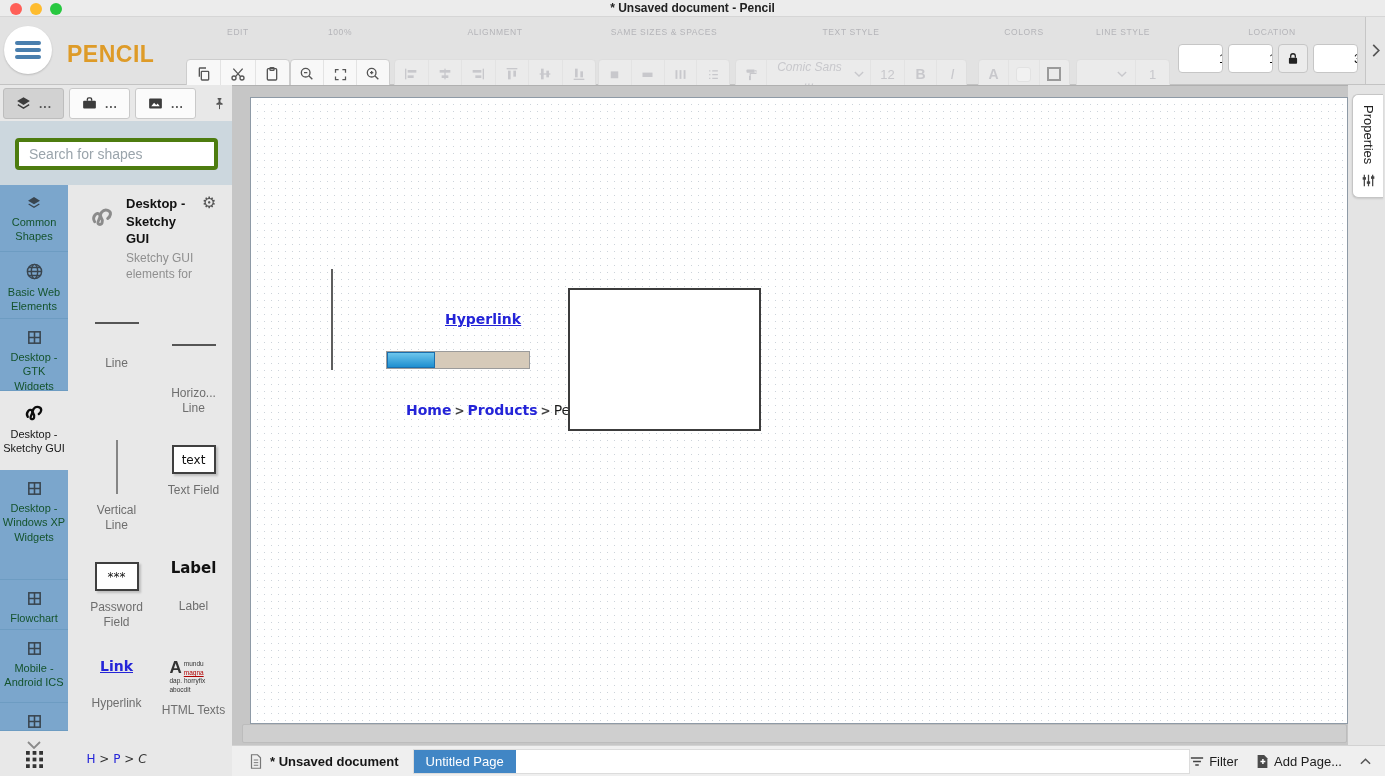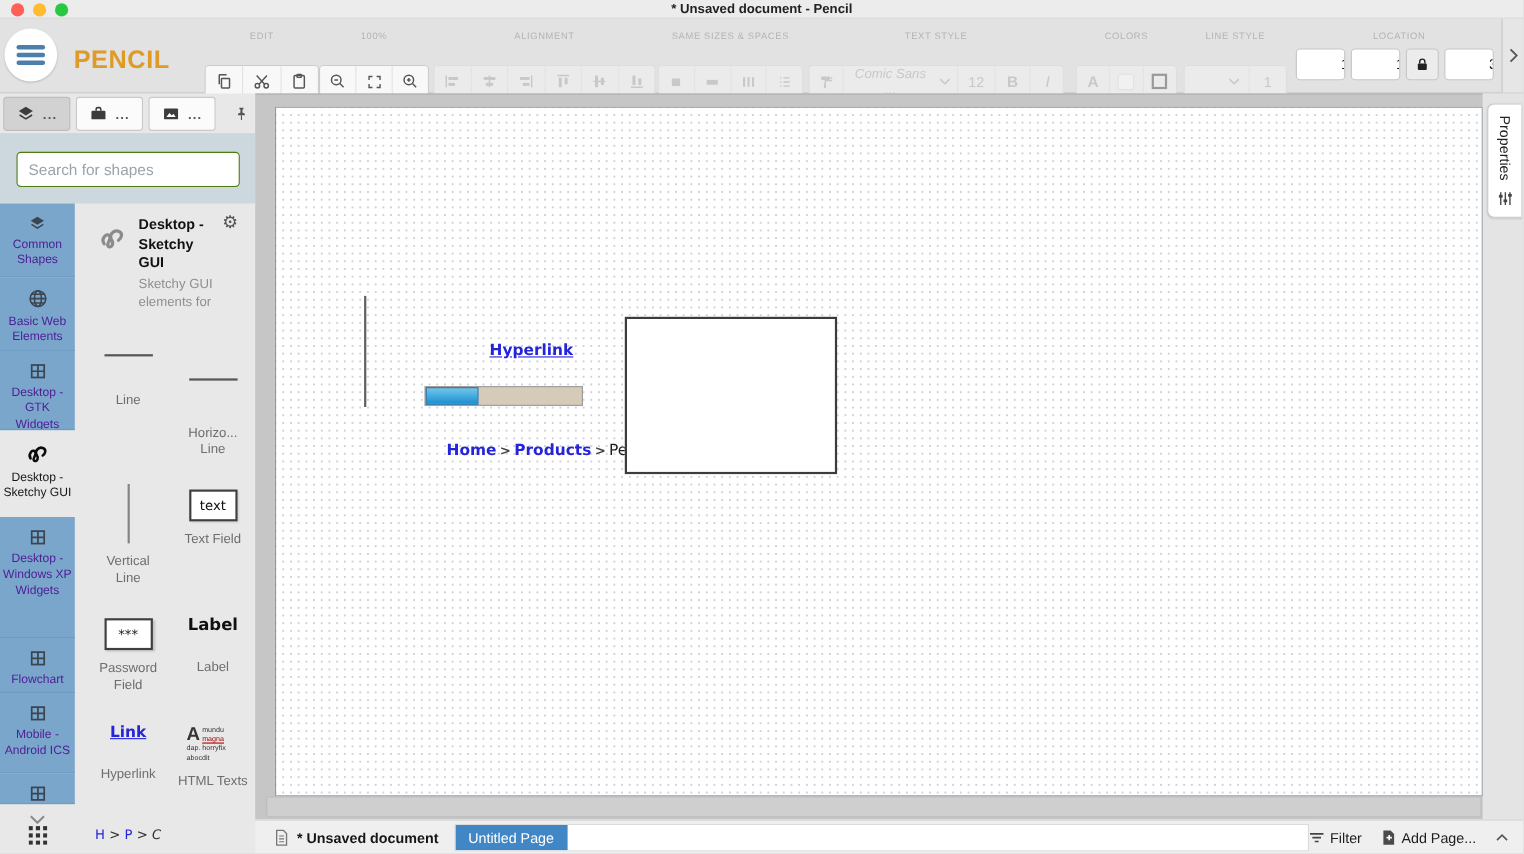--- a/index.html
+++ b/index.html
@@ -50,27 +50,27 @@
   
   .sidebar { position:absolute; left:0; top:85px; width:232px; bottom:0; background:#e8e8e8; overflow:hidden; }
   .side-tabs { height:36px; display:flex; gap:5px; padding:3px 0 0 3px; align-items:flex-start; }
   .side-tab { width:63px; height:31px; background:#fbfbfb; border:1px solid #c9c9c9; border-radius:3px;
               display:flex; align-items:center; justify-content:center; gap:7px; color:#3c3c3c; cursor:pointer; }
   .side-tab.selected { background:#d2d2d2; border-color:#bdbdbd; }
   .side-tab .dots { font-size:12px; font-weight:bold; color:#555; letter-spacing:1px; }
   .pin-btn { margin-left:6px; width:26px; height:31px; display:flex; align-items:center; justify-content:center;
              color:#555; cursor:pointer; background:transparent; border:none; }
   .search-band { height:64px; background:#ccd7de; position:relative; }
-  .search-input { position:absolute; left:15px; top:17px; width:203px; height:32px; border:1px solid #4d7c0f;
+  .search-input { position:absolute; left:15px; top:17px; width:203px; height:32px; border:4px solid #4d7c0f;
                   border-radius:4px; background:#fff; padding:0 10px; font-size:14px; color:#333; font-family:inherit; }
   .search-input::placeholder { color:#9aa4ab; }
   .side-body { position:absolute; top:100px; bottom:0; left:0; right:0; display:flex; }
 
   .coll-col { width:68px; display:flex; flex-direction:column; }
-  .coll-item { background:#7ba6cc; border-bottom:1px solid #6d9cc2; color:#4c1d95; text-align:center;
+  .coll-item { background:#7ba6cc; border-bottom:1px solid #6d9cc2; color:#14532d; text-align:center;
                padding-top:10px; cursor:pointer; overflow:hidden; flex-shrink:0; }
   .coll-item .cicon { color:#39454f; display:block; margin:0 auto 4px; }
   .coll-item .clabel { font-size:11px; line-height:1.3; display:block; padding:0 2px; }
   .coll-item.selected { background:transparent; border-bottom:none; color:#161616; }
   .coll-item.selected .cicon { color:#0c0c0c; }
   .coll-more { margin-top:10px; text-align:center; color:#8a8a8a; cursor:pointer; }
   .coll-grid9 { margin:auto auto 8px; cursor:pointer; background:none; border:none; color:#333; }
 
   .palette { flex:1; overflow:hidden; padding:10px 0 0 10px; position:relative; }
   .pal-header { display:grid; grid-template-columns:48px 76px 24px; }

